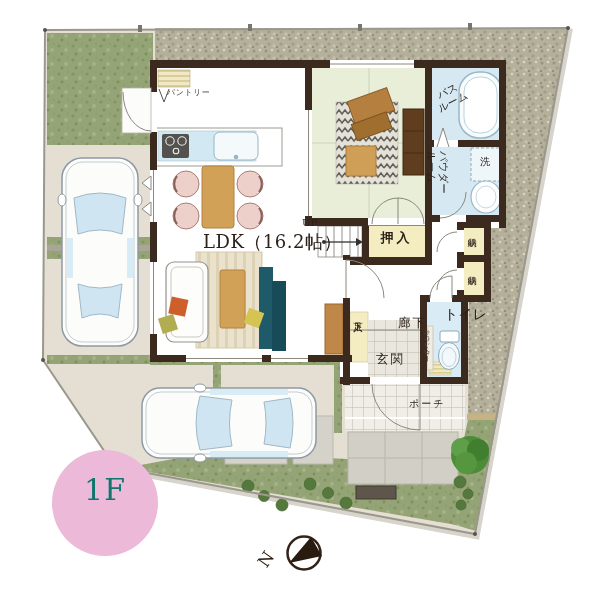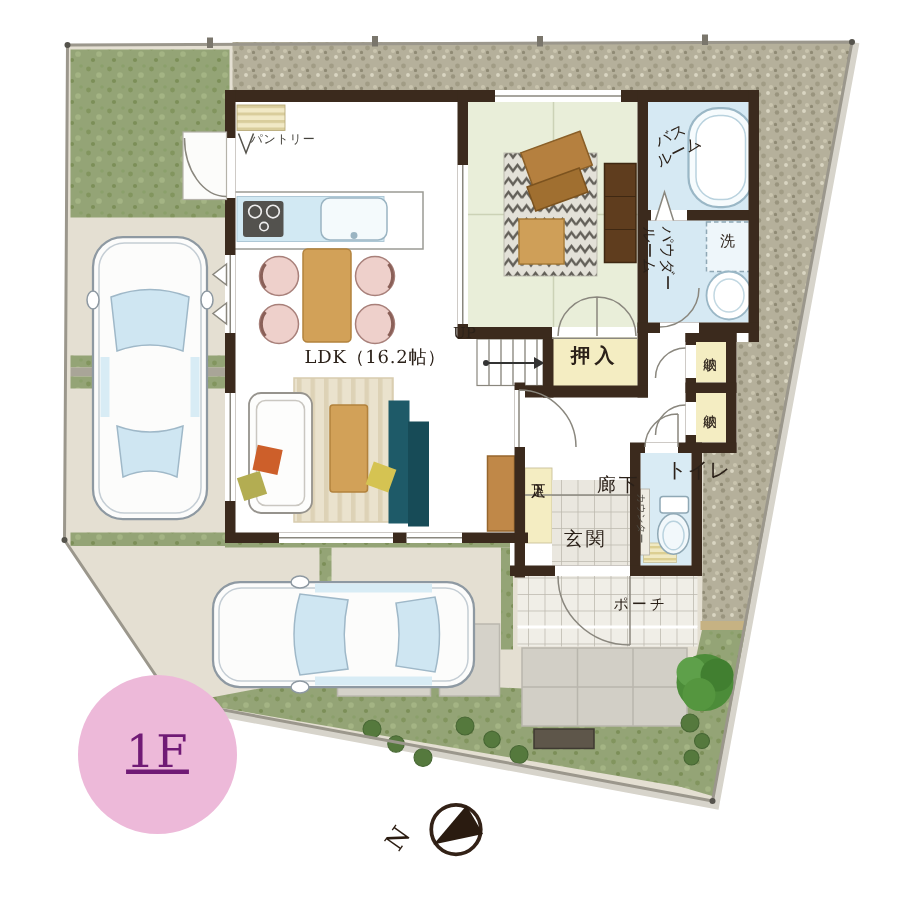--- a/index.html
+++ b/index.html
@@ -4,40 +4,40 @@
 <style>
   html,body{margin:0;padding:0;background:#fff;}
   #stage{position:relative;width:600px;height:599px;background:#fff;overflow:hidden;
          font-family:"DejaVu Serif","Liberation Serif",serif;color:#2b2119;}
   #plan-svg{position:absolute;left:0;top:0;}
   .lbl{position:absolute;white-space:nowrap;color:#2b2119;line-height:1.15;}
   .lbl.c{text-align:center;}
   .v-up{writing-mode:vertical-rl;text-orientation:upright;white-space:normal;}
   .v-side{writing-mode:vertical-rl;text-orientation:sideways;white-space:normal;}
   #lbl-pantry{left:167px;top:88px;font-size:8px;color:#44423c;letter-spacing:0.5px;}
-  #lbl-ldk{left:203px;top:232px;font-size:12px;letter-spacing:0.5px;}
+  #lbl-ldk{left:203px;top:232px;font-size:18px;letter-spacing:0.5px;}
   #lbl-up{left:302px;top:217px;font-size:10px;}
   #lbl-washitsu{left:358px;top:70px;width:80px;font-size:13px;}
   #lbl-washitsu .l2{font-size:11.5px;display:block;}
   #lbl-washitsu .l1{display:block;}
   #lbl-bath{left:426px;top:84px;width:48px;font-size:10.5px;transform:rotate(-27deg);text-align:center;}
   #lbl-bath span{display:block;}
   #lbl-powder{left:426px;top:151px;height:62px;font-size:10.5px;}
   #lbl-powder div{line-height:1.15;}
   #lbl-laundry{left:480px;top:156px;font-size:10px;}
   #lbl-oshiire{left:368px;top:231px;width:57px;font-size:13px;letter-spacing:3px;font-weight:bold;}
   #lbl-hallway{left:398px;top:272px;font-size:12.5px;letter-spacing:2px;margin-top:44px;}
   #lbl-storage1{left:467px;top:231px;font-size:9px;height:26px;}
   #lbl-storage2{left:467px;top:269px;font-size:9px;height:26px;}
   #lbl-toilet{left:444px;top:306px;width:36px;font-size:14px;}
   #lbl-counter{left:423px;top:329px;font-size:6.5px;color:#4e4a42;height:42px;}
   #lbl-genkan{left:376px;top:352px;font-size:12.5px;letter-spacing:2px;}
   #lbl-shoe{left:352px;top:315px;font-size:9.5px;height:48px;}
   #lbl-porch{left:409px;top:398px;font-size:10px;letter-spacing:2px;}
-  #lbl-1f{left:75px;top:485px;width:60px;font-size:30px;letter-spacing:1px;color:#701a75;text-decoration:underline;}
+  #lbl-1f{left:75px;top:473px;width:60px;font-size:30px;letter-spacing:1px;color:#0f766e;}
   #lbl-n{left:259px;top:550px;font-size:17px;color:#2a1b10;transform:rotate(-55deg);}
 </style>
 </head>
 <body>
 
 <div id="stage">
 
 <svg id="plan-svg" width="600" height="599" viewBox="0 0 600 599">
   <defs>
     <pattern id="grassP" width="14" height="14" patternUnits="userSpaceOnUse">

